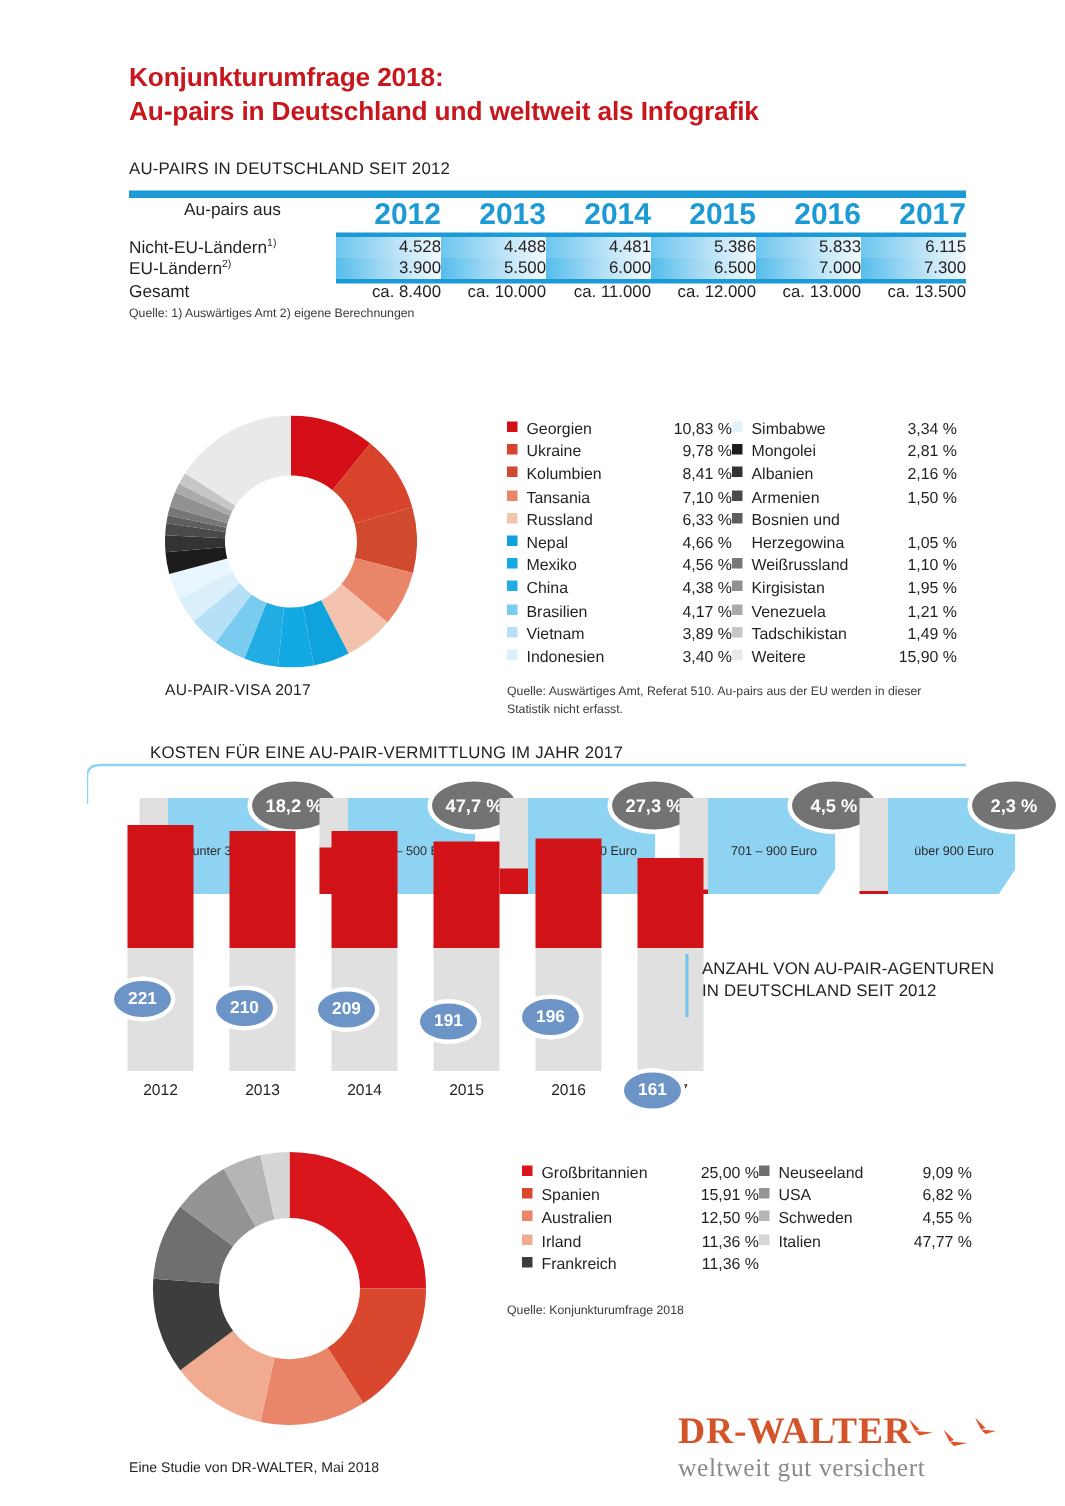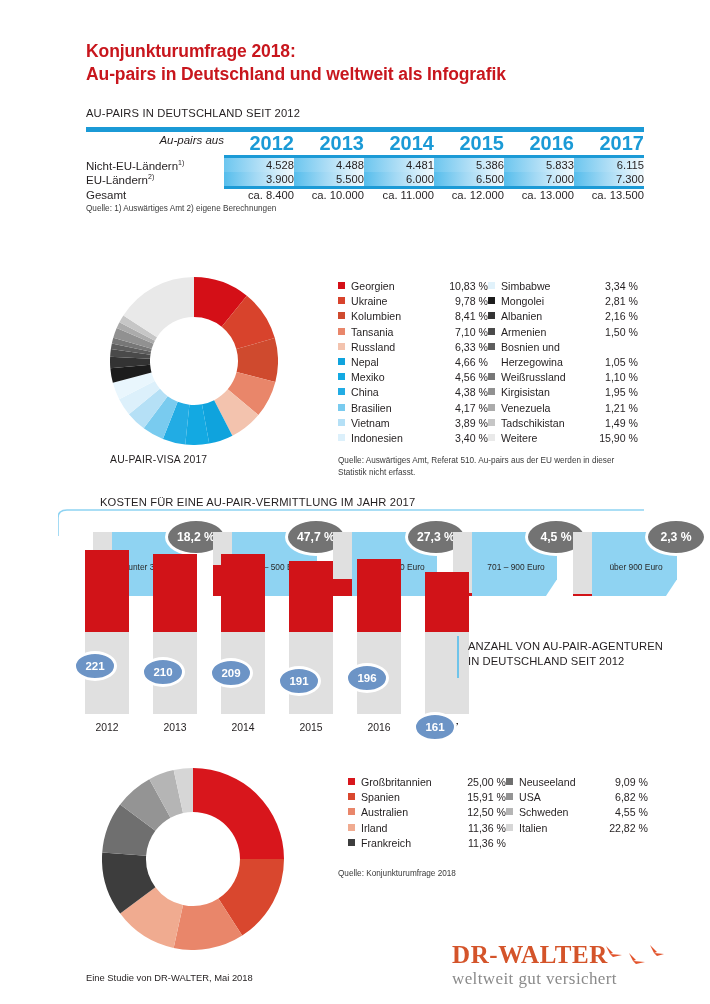--- a/index.html
+++ b/index.html
@@ -61,23 +61,22 @@
     font-size: 20px;
     font-weight: bold;
     text-align: right;
     padding: 8px 8px 7px 0;
     vertical-align: bottom;
   }
   .hdr-row td.lbl {
     color: #231f20;
     font-size: 11.5px;
     font-weight: normal;
-    text-align: right;
+    text-align: center;
     padding-bottom: 9px;
-    font-style: italic;
   }
   .val-row td {
     font-size: 11.2px;
     text-align: right;
     padding: 6px 8px 5px 0;
     color: #231f20;
     height: 14px;
   }
   .val-row td.lbl {
     text-align: left;
@@ -632,21 +631,21 @@
           <span class="lg-val">6,82 %</span>
         </div>
         <div class="legend-row">
           <span class="sw" style="background: rgb(181, 181, 181);"></span>
           <span class="lg-name">Schweden</span>
           <span class="lg-val">4,55 %</span>
         </div>
         <div class="legend-row">
           <span class="sw" style="background: rgb(214, 214, 214);"></span>
           <span class="lg-name">Italien</span>
-          <span class="lg-val">22,82 %</span>
+          <span class="lg-val">47,77 %</span>
         </div>
       </div>
   </div>
 
   <div class="note-small" style="left:338px; top:868px;">Quelle: Konjunkturumfrage 2018</div>
 
   <div id="footer-text">Eine Studie von DR-WALTER, Mai 2018</div>
   <div id="logo-block">
     <div id="logo-name">DR-WALTER</div>
     <div id="logo-tag">weltweit gut versichert</div>

